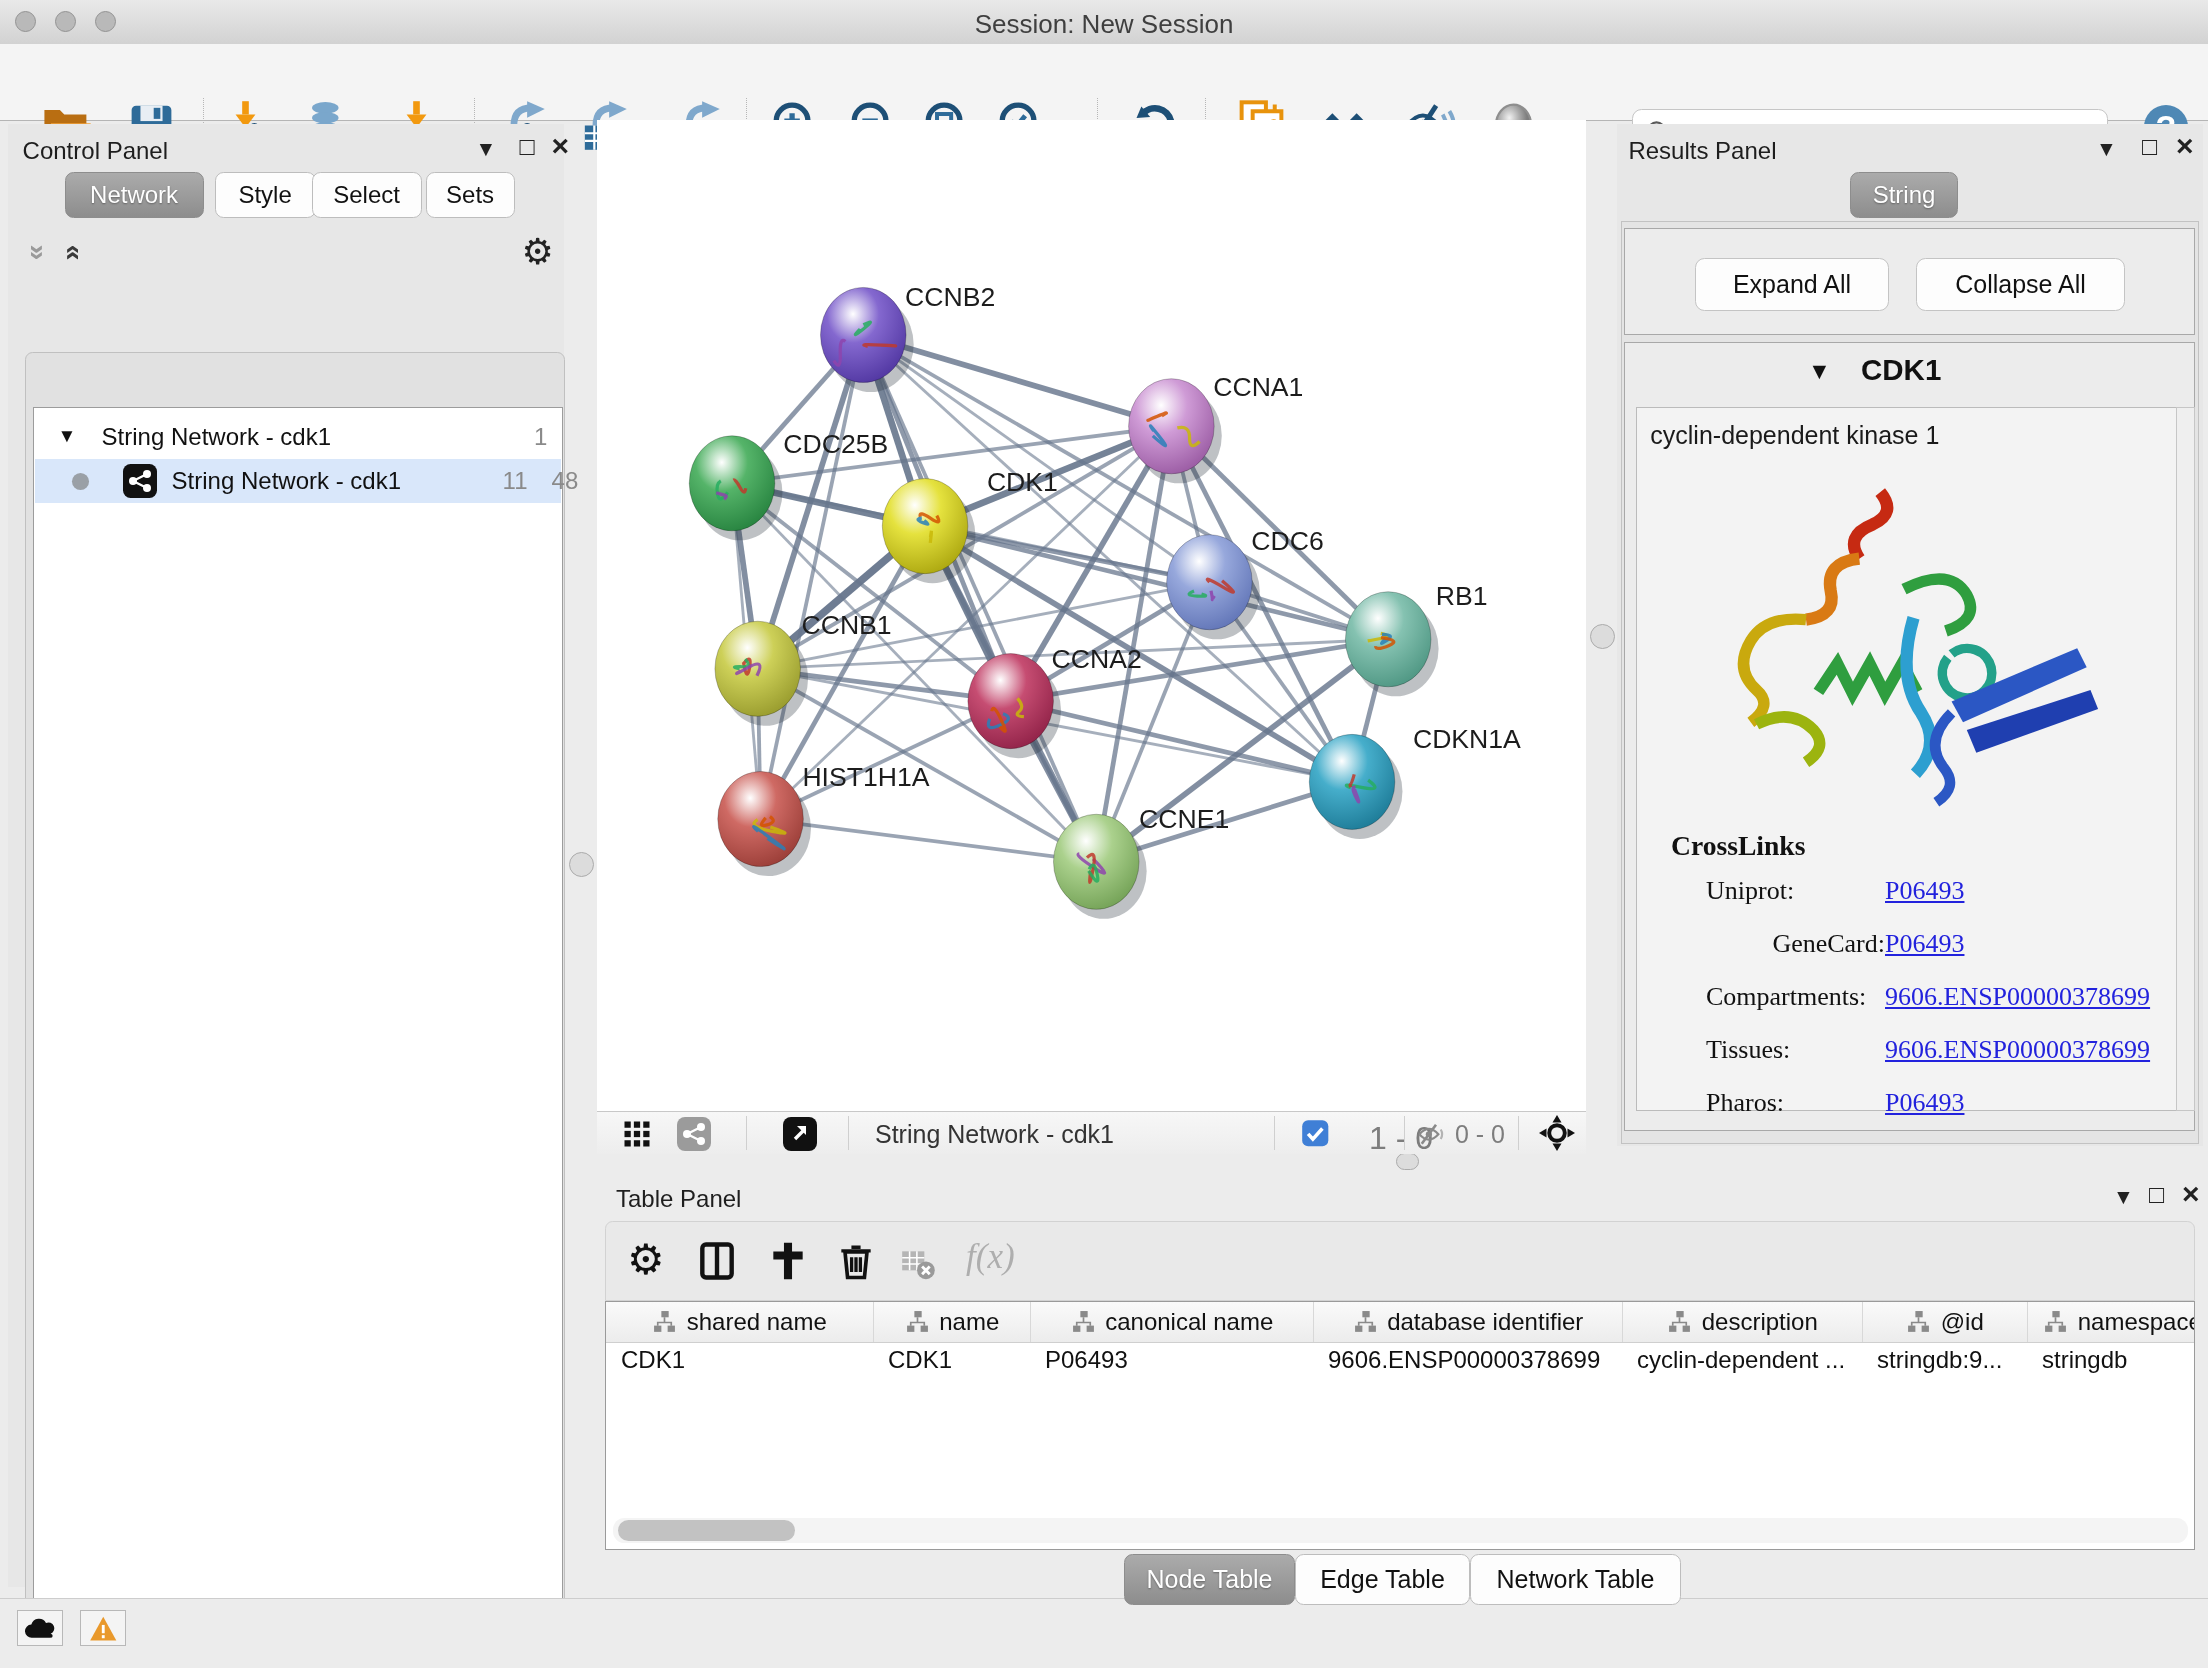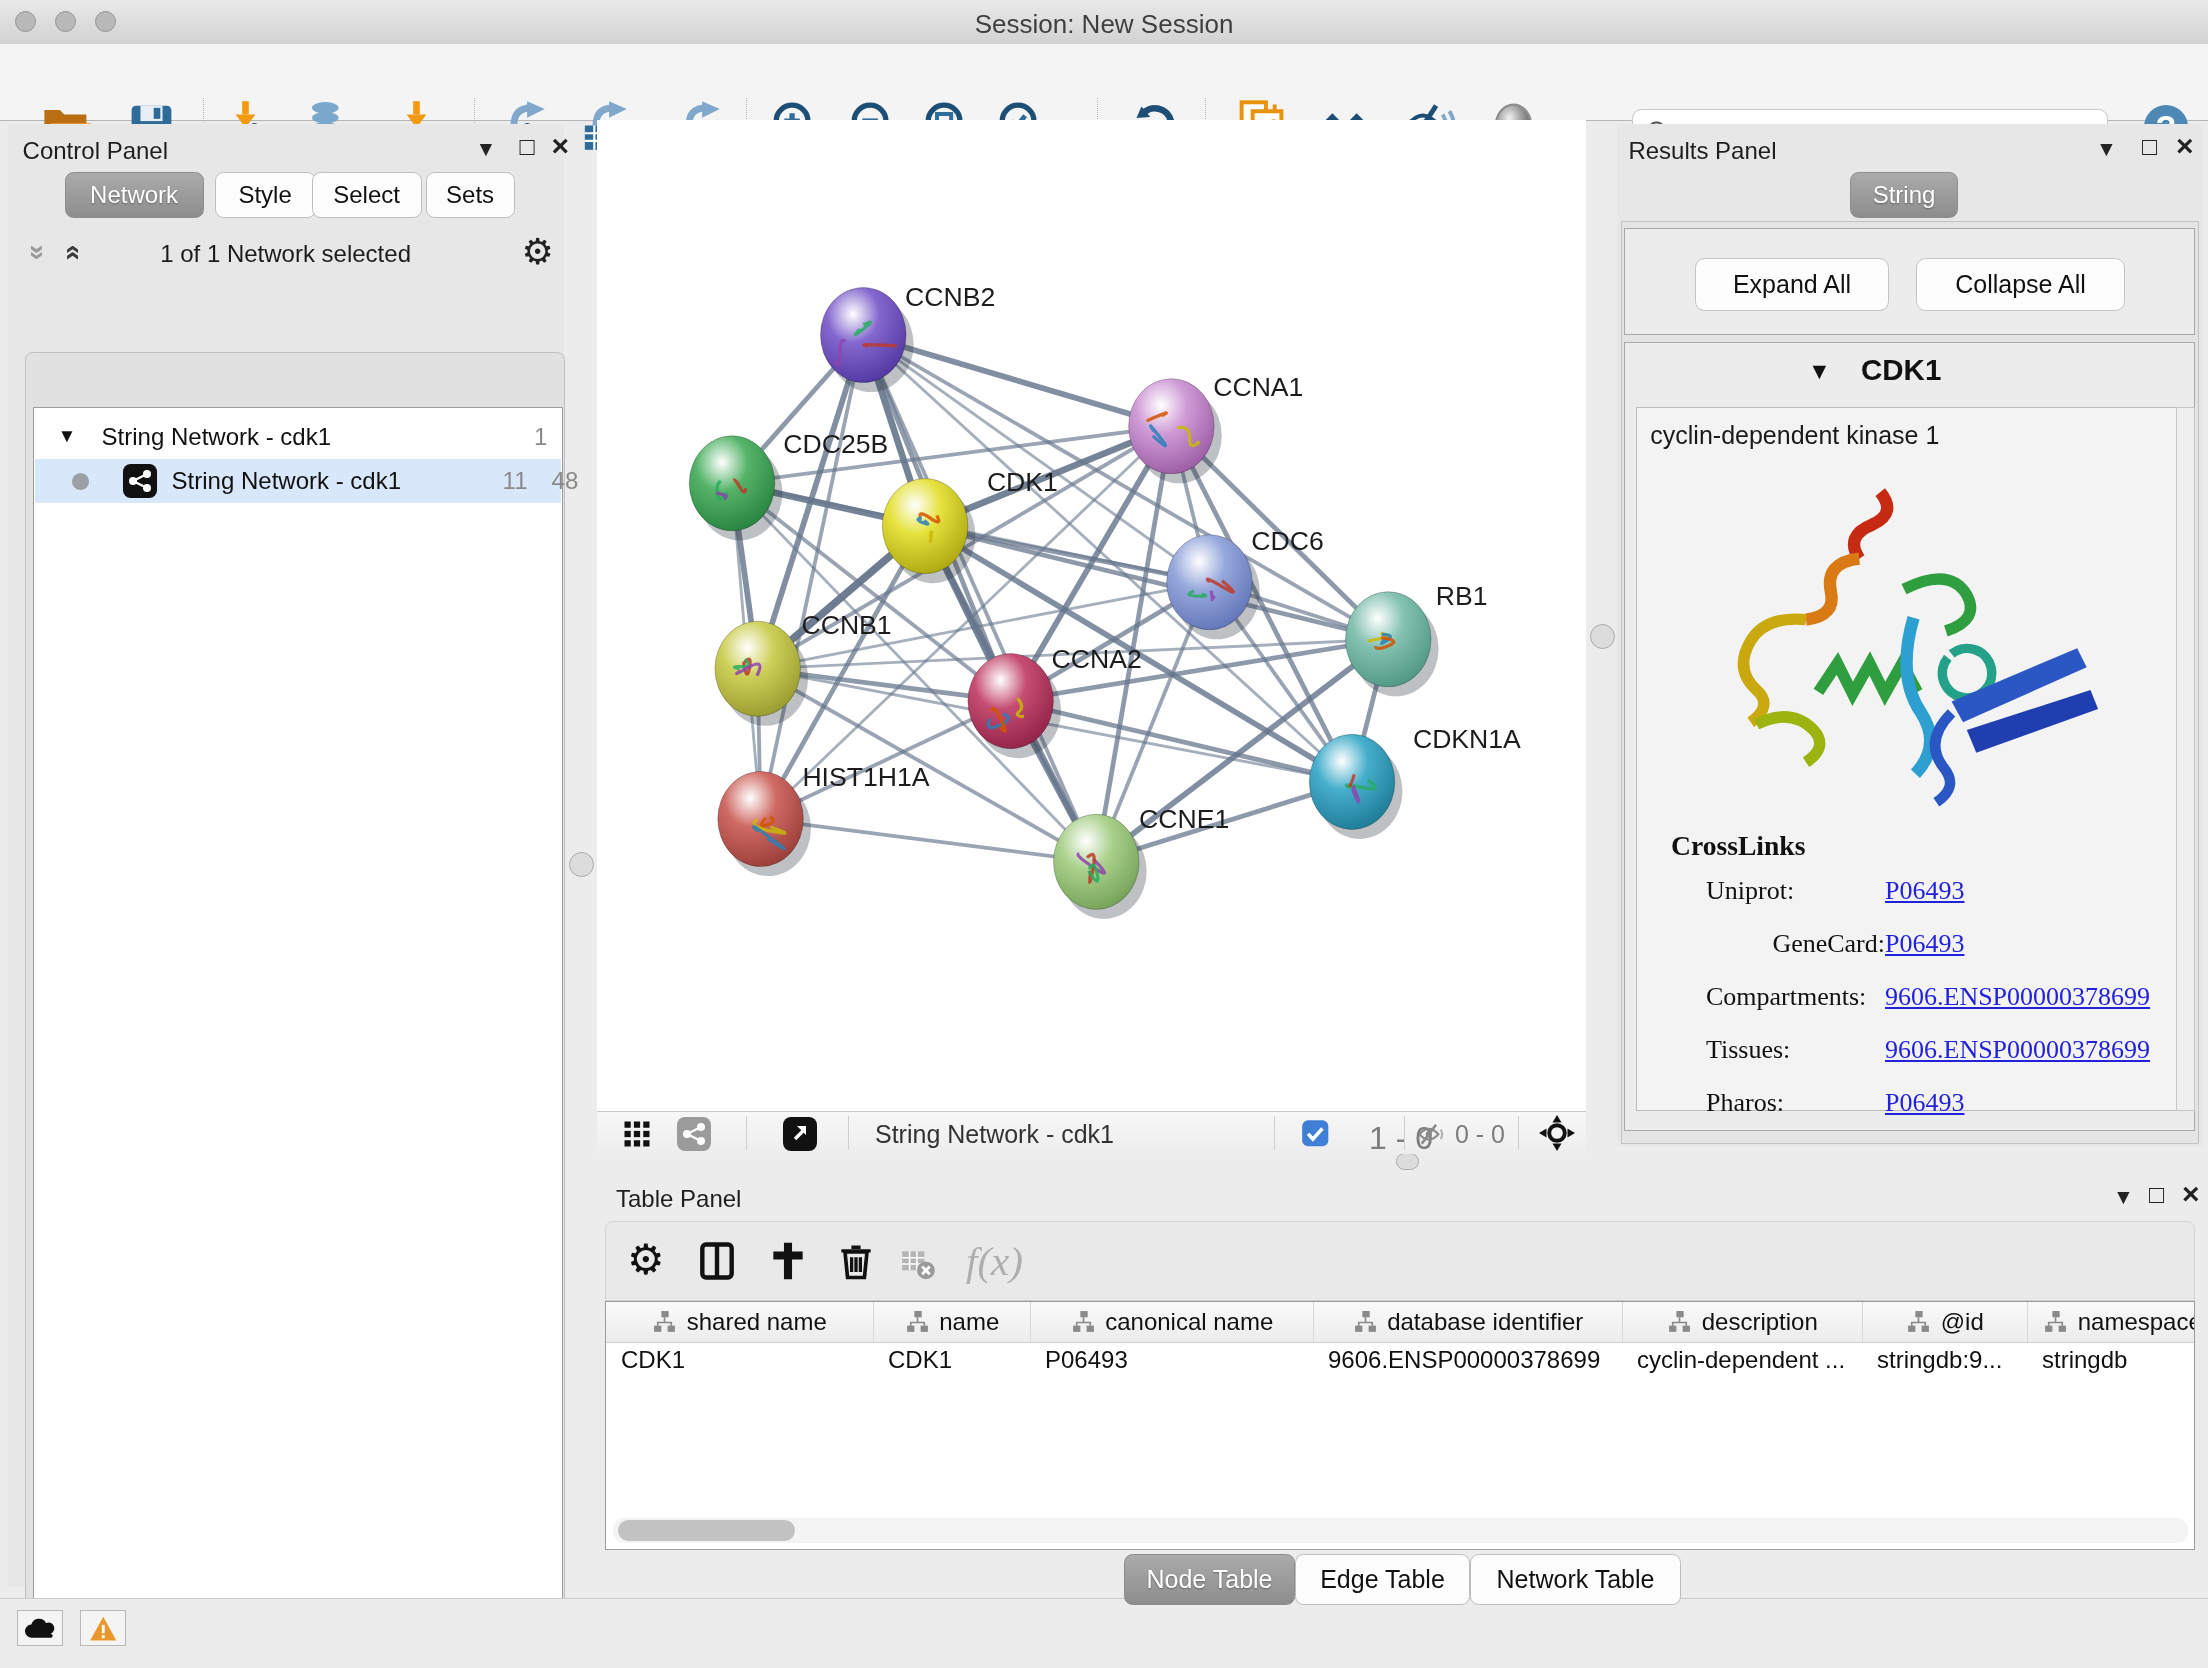--- a/index.html
+++ b/index.html
@@ -232,21 +232,20 @@
     <span class="abs wctl" style="left:544px;top:7.6px;font-size:30px;line-height:28.5px">×</span>
     <div id="cp-tabbar" class="abs" style="left:57px;top:48px;width:476px;height:48px">
         <div class="tab sel" style="position: absolute; left: 0px; top: 0px; width: 139px;">Network</div>
         <div class="tab" style="position: absolute; left: 150px; top: 0px; width: 101px;">Style</div>
         <div class="tab" style="position: absolute; left: 247px; top: 0px; width: 110px;">Select</div>
         <div class="tab" style="position: absolute; left: 361px; top: 0px; width: 89px;">Sets</div>
       </div>
     <div id="cp-inner" class="abs"></div>
     <span class="abs rot90" style="left:23px;top:112px;font-size:28.5px;font-weight:bold;color:#9a9a9a">»</span>
     <span class="abs rotm90" style="left:55px;top:112px;font-size:28.5px;font-weight:bold;color:#3a3a3a">»</span>
-    <div class="abs" style="left:0;top:116px;width:556px;text-align:center;font-size:24px;color:#1c1c1c">1 of 1 Network selected</div>
     <span class="abs" style="left:514px;top:107px;font-size:36px;color:#222">⚙</span>
     <div id="cp-tree" class="abs">
       <div class="tree-row" style="top:7.6px">
         <span class="abs" style="left:23px;top:9.5px;font-size:19px;color:#111">▼</span>
         <span class="abs tree-label" style="left:67px;top:7.6px">String Network - cdk1</span>
         <span class="abs tree-num" style="right:13.3px;top:7.6px">1</span>
       </div>
       <div class="tree-row sel" style="top:51px">
         <svg class="abs" style="left:36px;top:13.3px" width="19" height="19" viewBox="0 0 20 20">
             <circle cx="10" cy="10" r="9" fill="#9aa0a6"></circle>
@@ -609,21 +608,21 @@
           <path d="M6,7 h12 l-1.4,14 h-9.2 z" stroke="#111" stroke-width="2" fill="none"></path>
           <path d="M4,6.5 h16 M9.5,4.5 h5 M9.6,10 v8 M12,10 v8 M14.4,10 v8" stroke="#111" stroke-width="1.8"></path>
         </svg></span>
     <span class="abs" style="left:293px;top:23px">
       <svg width="38" height="38" viewBox="0 0 24 24">
           <rect x="2" y="4" width="14" height="12" fill="#b5b5b5"></rect>
           <path d="M2,8 h14 M2,12 h14 M6.7,4 v12 M11.3,4 v12" stroke="#fff" stroke-width="1"></path>
           <circle cx="17" cy="16" r="5.6" fill="#9a9a9a"></circle>
           <path d="M14.6,13.6 l4.8,4.8 M19.4,13.6 l-4.8,4.8" stroke="#fff" stroke-width="1.8"></path>
         </svg></span>
-    <span class="abs serif" style="left:360px;top:15px;font-size:41px;font-style:italic;color:#aeaeae">f(x)</span>
+    <span class="abs serif" style="left:360px;top:15px;font-size:35px;font-style:italic;color:#aeaeae">f(x)</span>
   </div>
   <div id="tp-table" class="abs">
     <div id="tbl-head">
         <div class="th" style="width: 267px;">
           <svg width="25" height="25" viewBox="0 0 24 24">
             <g fill="#8a8a8a">
               <rect x="9" y="1" width="7" height="6"></rect>
               <rect x="2" y="15" width="7" height="6"></rect>
               <rect x="15" y="15" width="7" height="6"></rect>
               <path d="M12,7 v4 M5.5,15 v-3 h13 v3 M12,11 v1" stroke="#8a8a8a" stroke-width="1.6" fill="none"></path>

